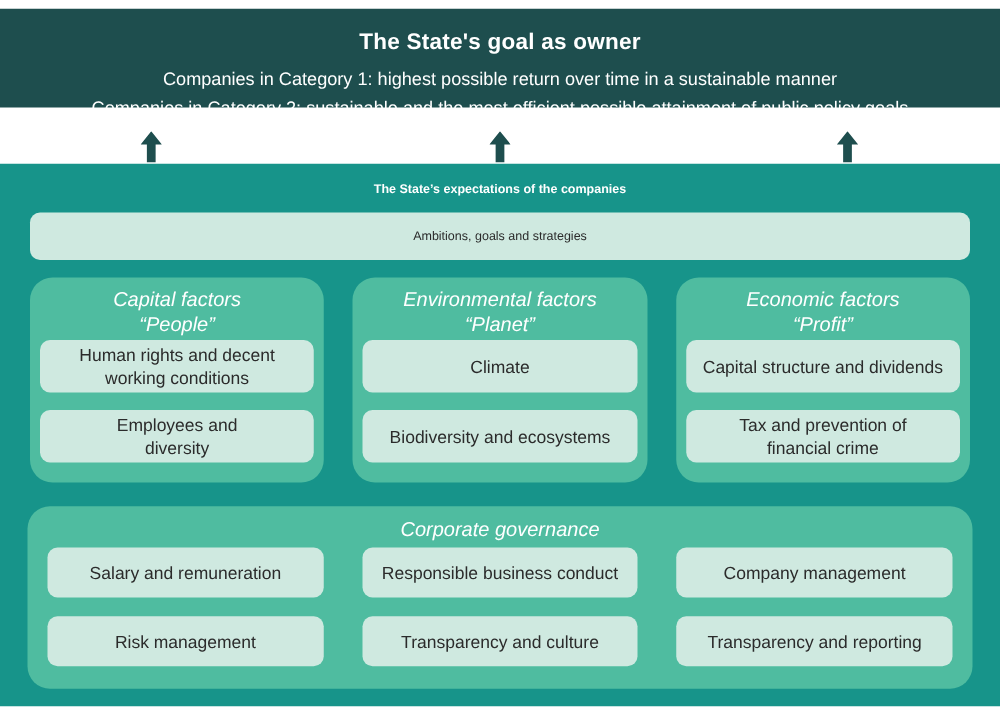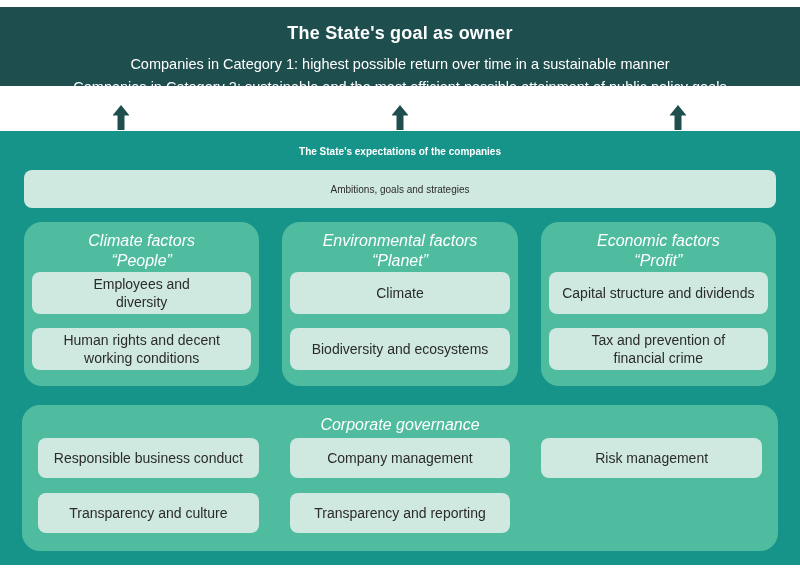--- a/index.html
+++ b/index.html
@@ -122,27 +122,27 @@
     <h2 class="main-title">The State’s expectations of the companies</h2>
 
     <div class="ambitions">
       <span>Ambitions, goals and strategies</span>
     </div>
 
     <div class="factors-row">
 
       <div class="factor-card">
         <h3 class="factor-title">
-          <span>Climate factors</span><br>
+          <span>Capital factors</span><br>
           <span>“People”</span>
         </h3>
+        <div class="factor-item">Human rights and decent
+working conditions</div>
         <div class="factor-item">Employees and
 diversity</div>
-        <div class="factor-item">Human rights and decent
-working conditions</div>
       </div>
 
       <div class="factor-card">
         <h3 class="factor-title">
           <span>Environmental factors</span><br>
           <span>“Planet”</span>
         </h3>
         <div class="factor-item">Climate</div>
         <div class="factor-item">Biodiversity and ecosystems</div>
       </div>
@@ -155,20 +155,21 @@
         <div class="factor-item">Capital structure and dividends</div>
         <div class="factor-item">Tax and prevention of
 financial crime</div>
       </div>
 
     </div>
 
     <div class="governance">
       <h3 class="gov-title">Corporate governance</h3>
       <div class="gov-grid">
+        <div class="gov-item">Salary and remuneration</div>
         <div class="gov-item">Responsible business conduct</div>
         <div class="gov-item">Company management</div>
         <div class="gov-item">Risk management</div>
         <div class="gov-item">Transparency and culture</div>
         <div class="gov-item">Transparency and reporting</div>
       </div>
     </div>
 
   </section>
 </div>

